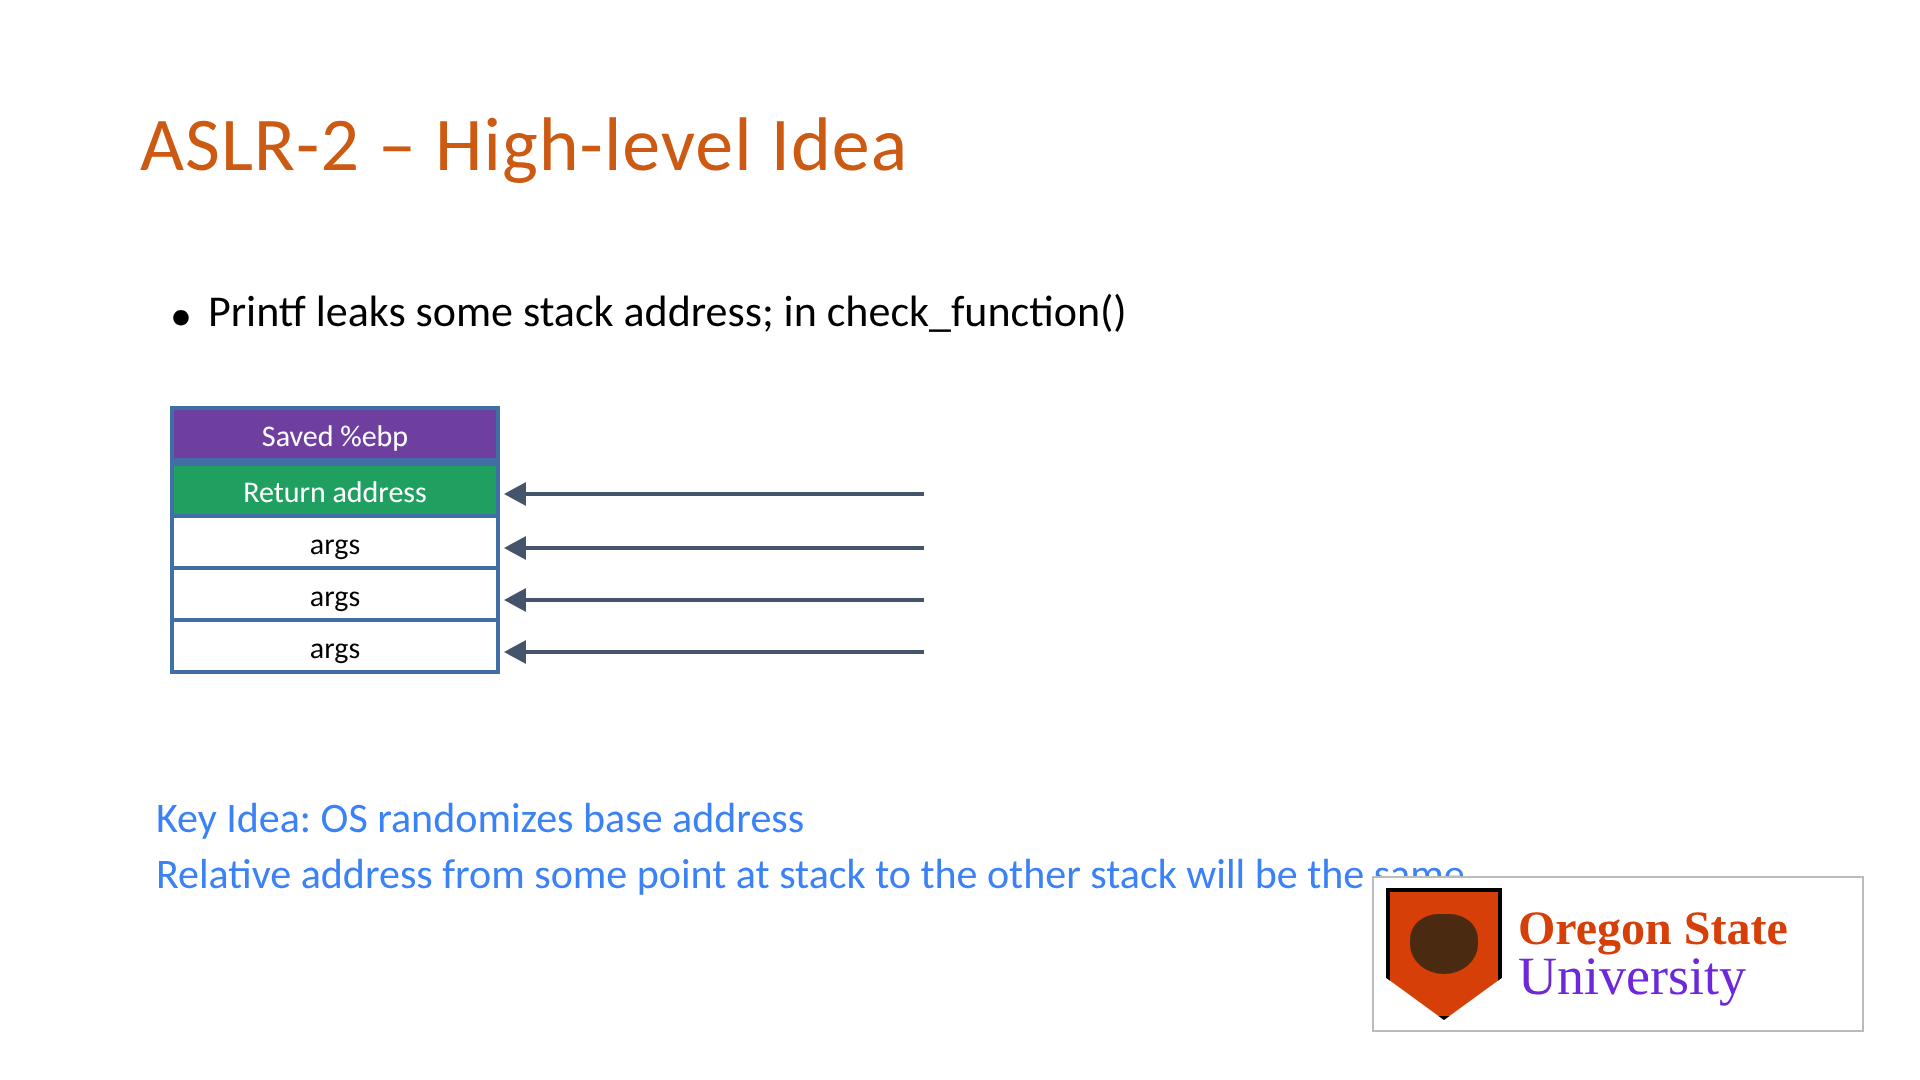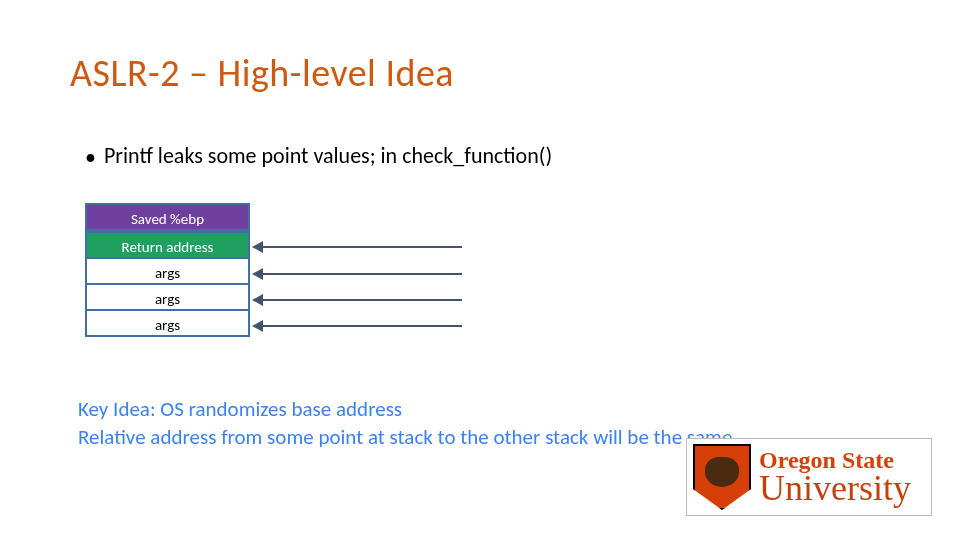--- a/index.html
+++ b/index.html
@@ -135,36 +135,36 @@
     line-height: 1.0;
   }
   .logo-text .l1 {
     font-family: Georgia, "Times New Roman", serif;
     font-size: 24px;
     color: #d73f09;
     font-weight: 600;
   }
   .logo-text .l2 {
     font-family: Georgia, "Times New Roman", serif;
-    font-size: 36px;
-    color: #c2410c;
+    font-size: 27px;
+    color: #6d28d9;
     font-weight: 400;
     margin-top: -2px;
   }
 </style>
 </head>
 <body>
 
 <div class="slide">
 
   <div class="title">ASLR-2 – High-level Idea</div>
 
   <div class="bullet">
     <span class="dot">•</span>
-    <span>Printf leaks some point values; in check_function()</span>
+    <span>Printf leaks some stack address; in check_function()</span>
   </div>
 
   <div class="stack">
     <div class="row purple">Saved %ebp</div>
     <div class="row first green">Return address</div>
     <div class="row white">args</div>
     <div class="row white">args</div>
     <div class="row white">args</div>
   </div>
 

